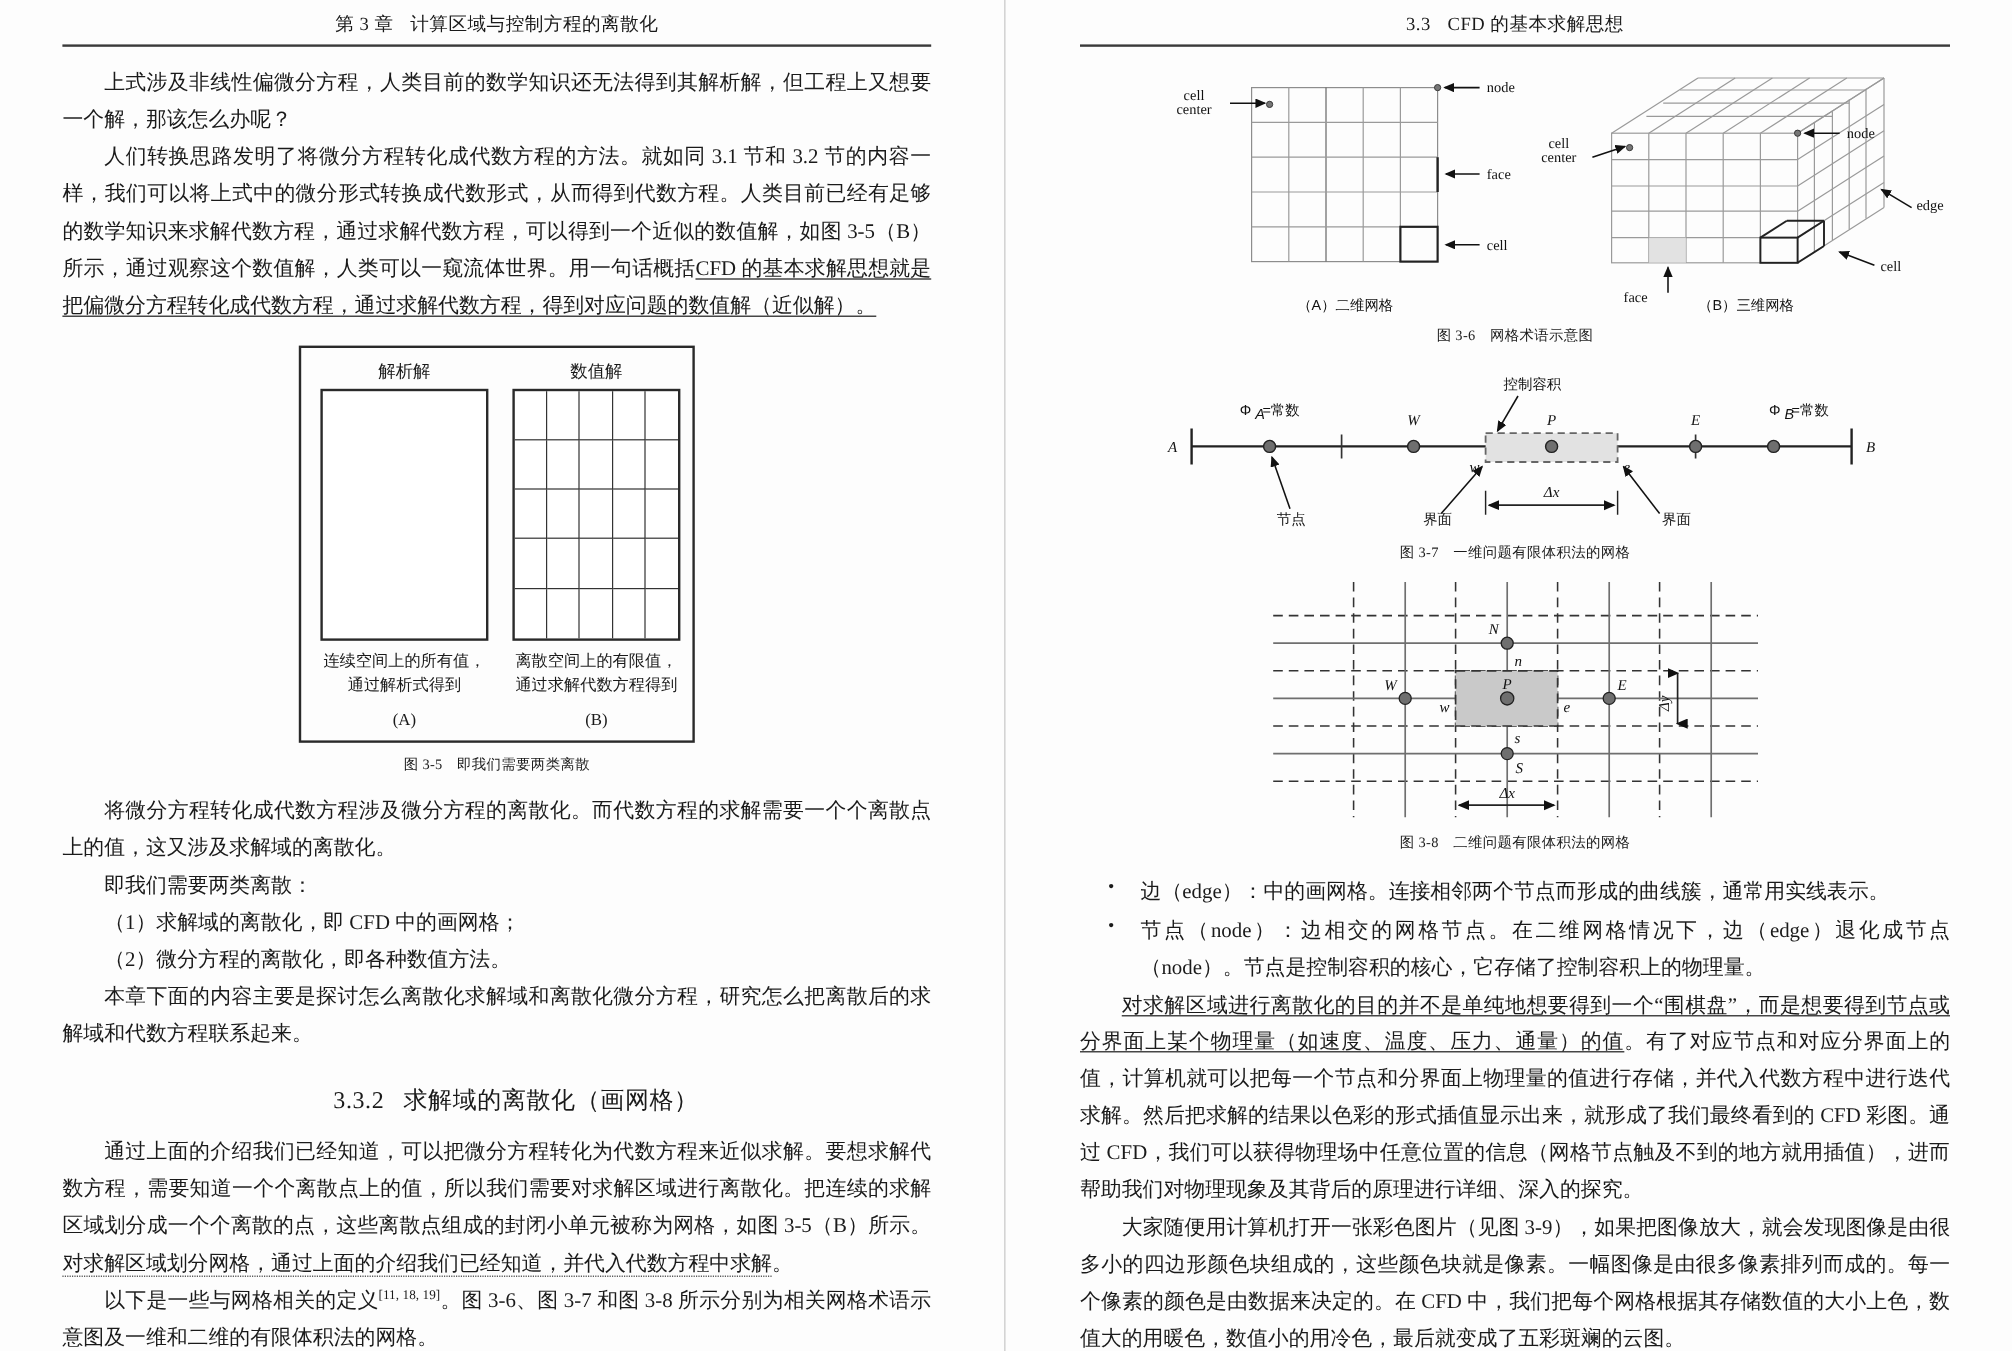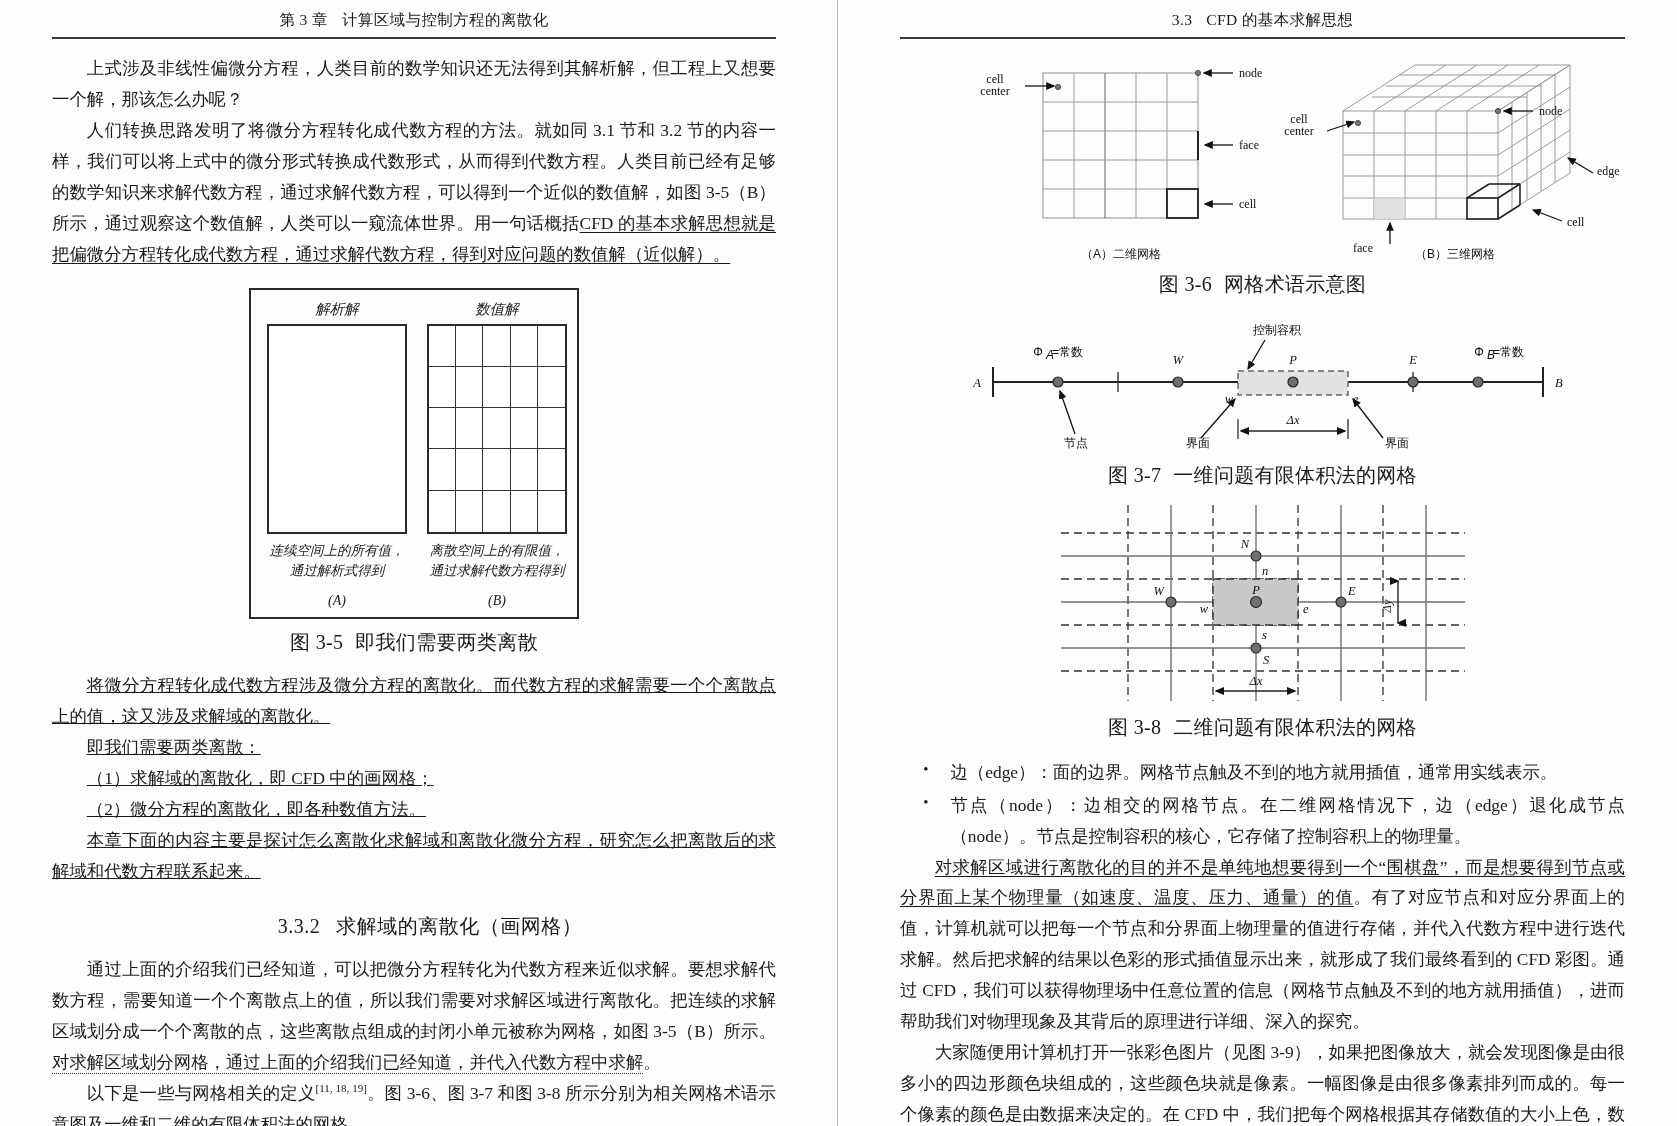--- a/index.html
+++ b/index.html
@@ -52,25 +52,25 @@
 
   ul.bl { list-style: none; margin: 0; padding: 0; }
   ul.bl li {
     position: relative; padding-left: 2.9em; margin-top: 2px;
     font-size: 17.4px; line-height: 1.78; text-align: justify;
   }
   ul.bl li::before {
     content: "\2022"; position: absolute; left: 1.55em; top: -0.06em; font-size: 15px;
   }
 
-  .fig-cap { text-align: center; font-size: 20px; margin-top: 8px; letter-spacing: .3px; }
+  .fig-cap { text-align: center; font-size: 12px; margin-top: 8px; letter-spacing: .3px; }
   .fig-cap .gap { display:inline-block; width: 12px; }
 
   
-  .fig35-wrap { margin: 18px 0 10px 0; display:flex; justify-content:center;font-style:italic; }
+  .fig35-wrap { margin: 18px 0 10px 0; display:flex; justify-content:center; }
   .fig35 {
     border: 2px solid #2a2a2a; width: 330px; padding: 10px 16px 8px 16px;
     display: flex; gap: 20px; justify-content: space-between;
   }
   .f35col { width: 140px; text-align: center; }
   .f35title { font-size: 14.5px; margin-bottom: 5px; }
   .f35box { width: 140px; height: 210px; border: 2px solid #2a2a2a; background:#fff; }
   .f35grid { display:grid; grid-template-columns: repeat(5,1fr); grid-template-rows: repeat(5,1fr); }
   .f35grid div { border-right:1.4px solid #333; border-bottom:1.4px solid #333; }
   .f35grid div:nth-child(5n){ border-right:none; }
@@ -144,21 +144,21 @@
           <div class="f35cap">离散空间上的有限值，通过求解代数方程得到</div>
           <div class="f35lbl">(B)</div>
         </div>
       </div>
     </div>
 
     <div class="fig-cap">
       <span>图 3-5</span><span class="gap"></span><span>即我们需要两类离散</span>
     </div>
 
-    <div class="body" style="margin-top:14px;text-decoration:underline;">
+    <div class="body" style="margin-top:14px;">
       <p class="p-ind">将微分方程转化成代数方程涉及微分方程的离散化。而代数方程的求解需要一个个离散点上的值，这又涉及求解域的离散化。</p>
       <p class="p-ind">即我们需要两类离散：</p>
       <p class="p-ind">（1）求解域的离散化，即 CFD 中的画网格；</p>
       <p class="p-ind">（2）微分方程的离散化，即各种数值方法。</p>
       <p class="p-ind">本章下面的内容主要是探讨怎么离散化求解域和离散化微分方程，研究怎么把离散后的求解域和代数方程联系起来。</p>
     </div>
 
     <div class="sec-h">
       <span class="num">3.3.2</span><span>求解域的离散化（画网格）</span>
     </div>
@@ -412,21 +412,21 @@
           </marker>
         </defs>
       </svg>
     </div>
 
     <div class="fig-cap">
       <span>图 3-8</span><span class="gap"></span><span>二维问题有限体积法的网格</span>
     </div>
 
     <ul class="bl" style="margin-top:16px;">
-      <li>边（edge）：面的边界。网格节点触及不到的地方就用插值，通常用实线表示。</li>
+      <li>边（edge）：中的画网格。连接相邻两个节点而形成的曲线簇，通常用实线表示。</li>
       <li>节点（node）：边相交的网格节点。在二维网格情况下，边（edge）退化成节点（node）。节点是控制容积的核心，它存储了控制容积上的物理量。</li>
     </ul>
 
     <div class="body">
       <p class="p-ind"><span class="u-solid">对求解区域进行离散化的目的并不是单纯地想要得到一个“围棋盘”，而是想要得到节点或分界面上某个物理量（如速度、温度、压力、通量）的值</span><span>。有了对应节点和对应分界面上的值，计算机就可以把每一个节点和分界面上物理量的值进行存储，并代入代数方程中进行迭代求解。然后把求解的结果以色彩的形式插值显示出来，就形成了我们最终看到的 CFD 彩图。通过 CFD，我们可以获得物理场中任意位置的信息（网格节点触及不到的地方就用插值），进而帮助我们对物理现象及其背后的原理进行详细、深入的探究。</span></p>
       <p class="p-ind">大家随便用计算机打开一张彩色图片（见图 3-9），如果把图像放大，就会发现图像是由很多小的四边形颜色块组成的，这些颜色块就是像素。一幅图像是由很多像素排列而成的。每一个像素的颜色是由数据来决定的。在 CFD 中，我们把每个网格根据其存储数值的大小上色，数值大的用暖色，数值小的用冷色，最后就变成了五彩斑斓的云图。</p>
     </div>
   </div>
 </div>
 

